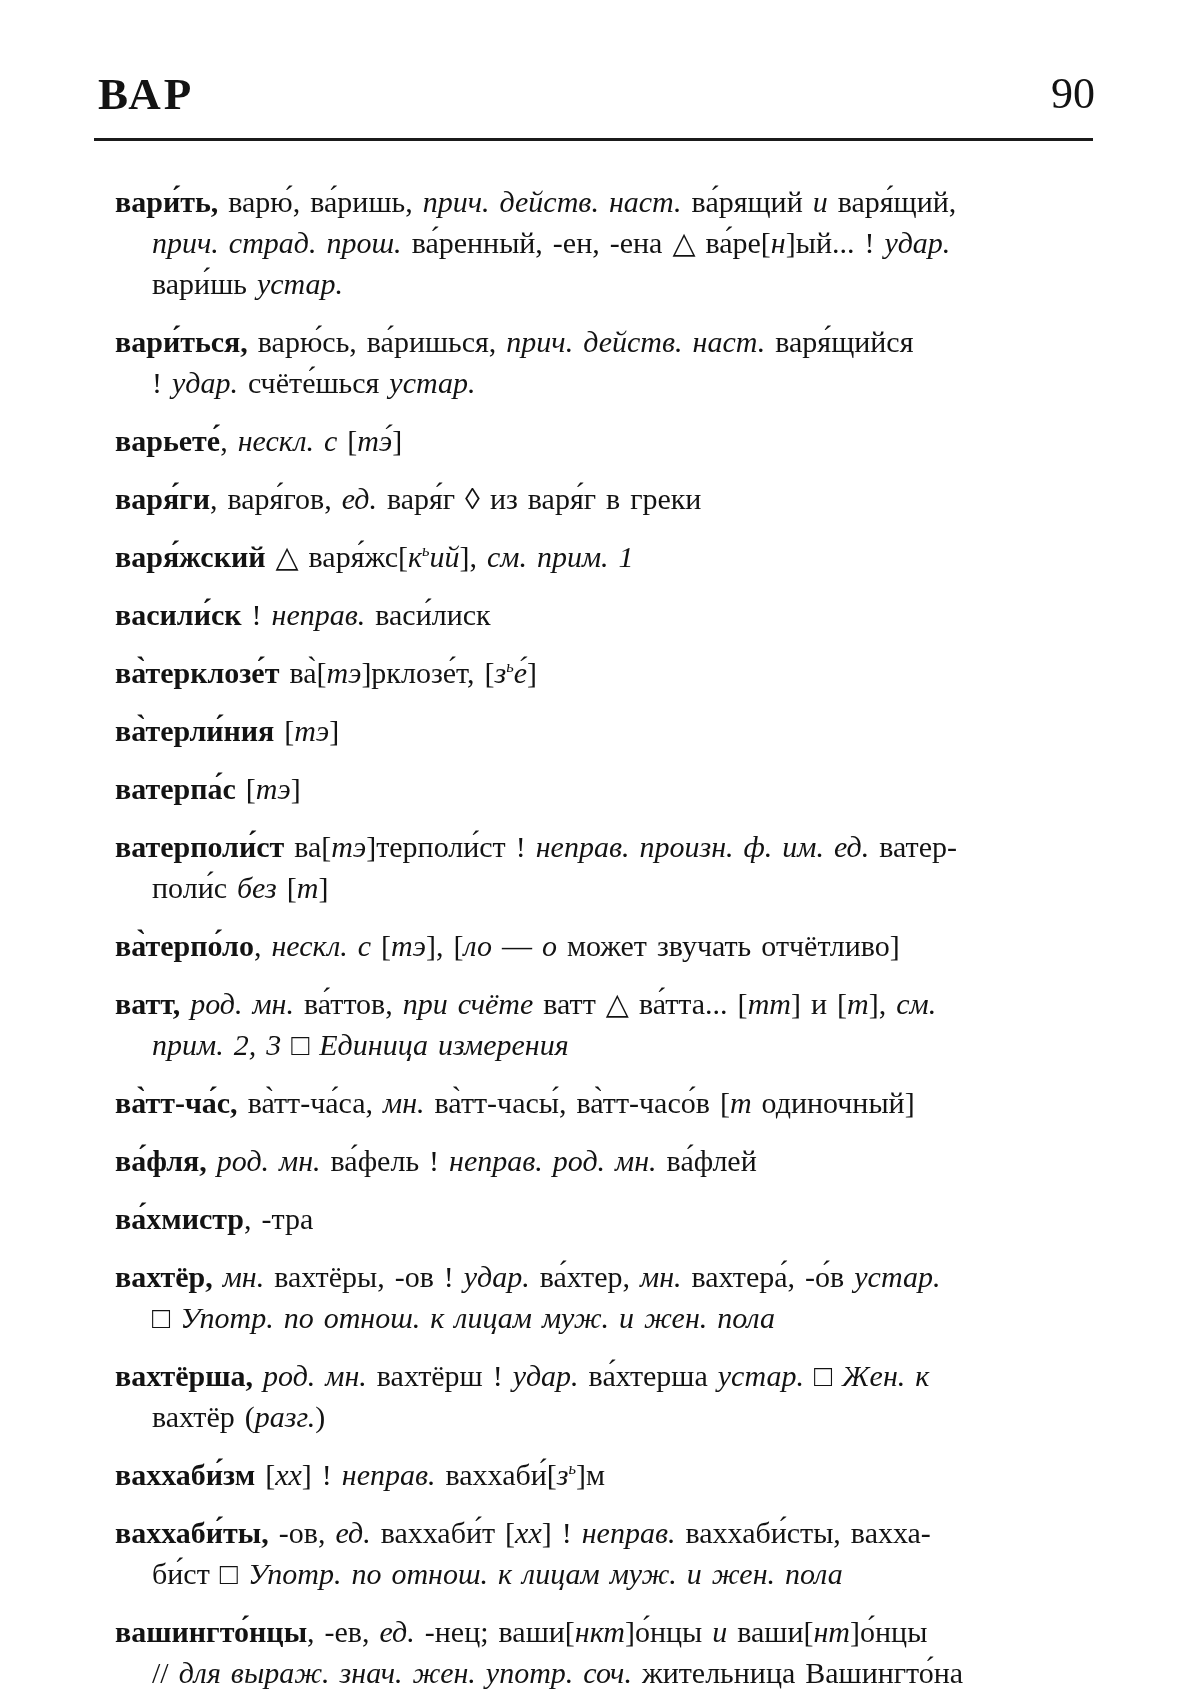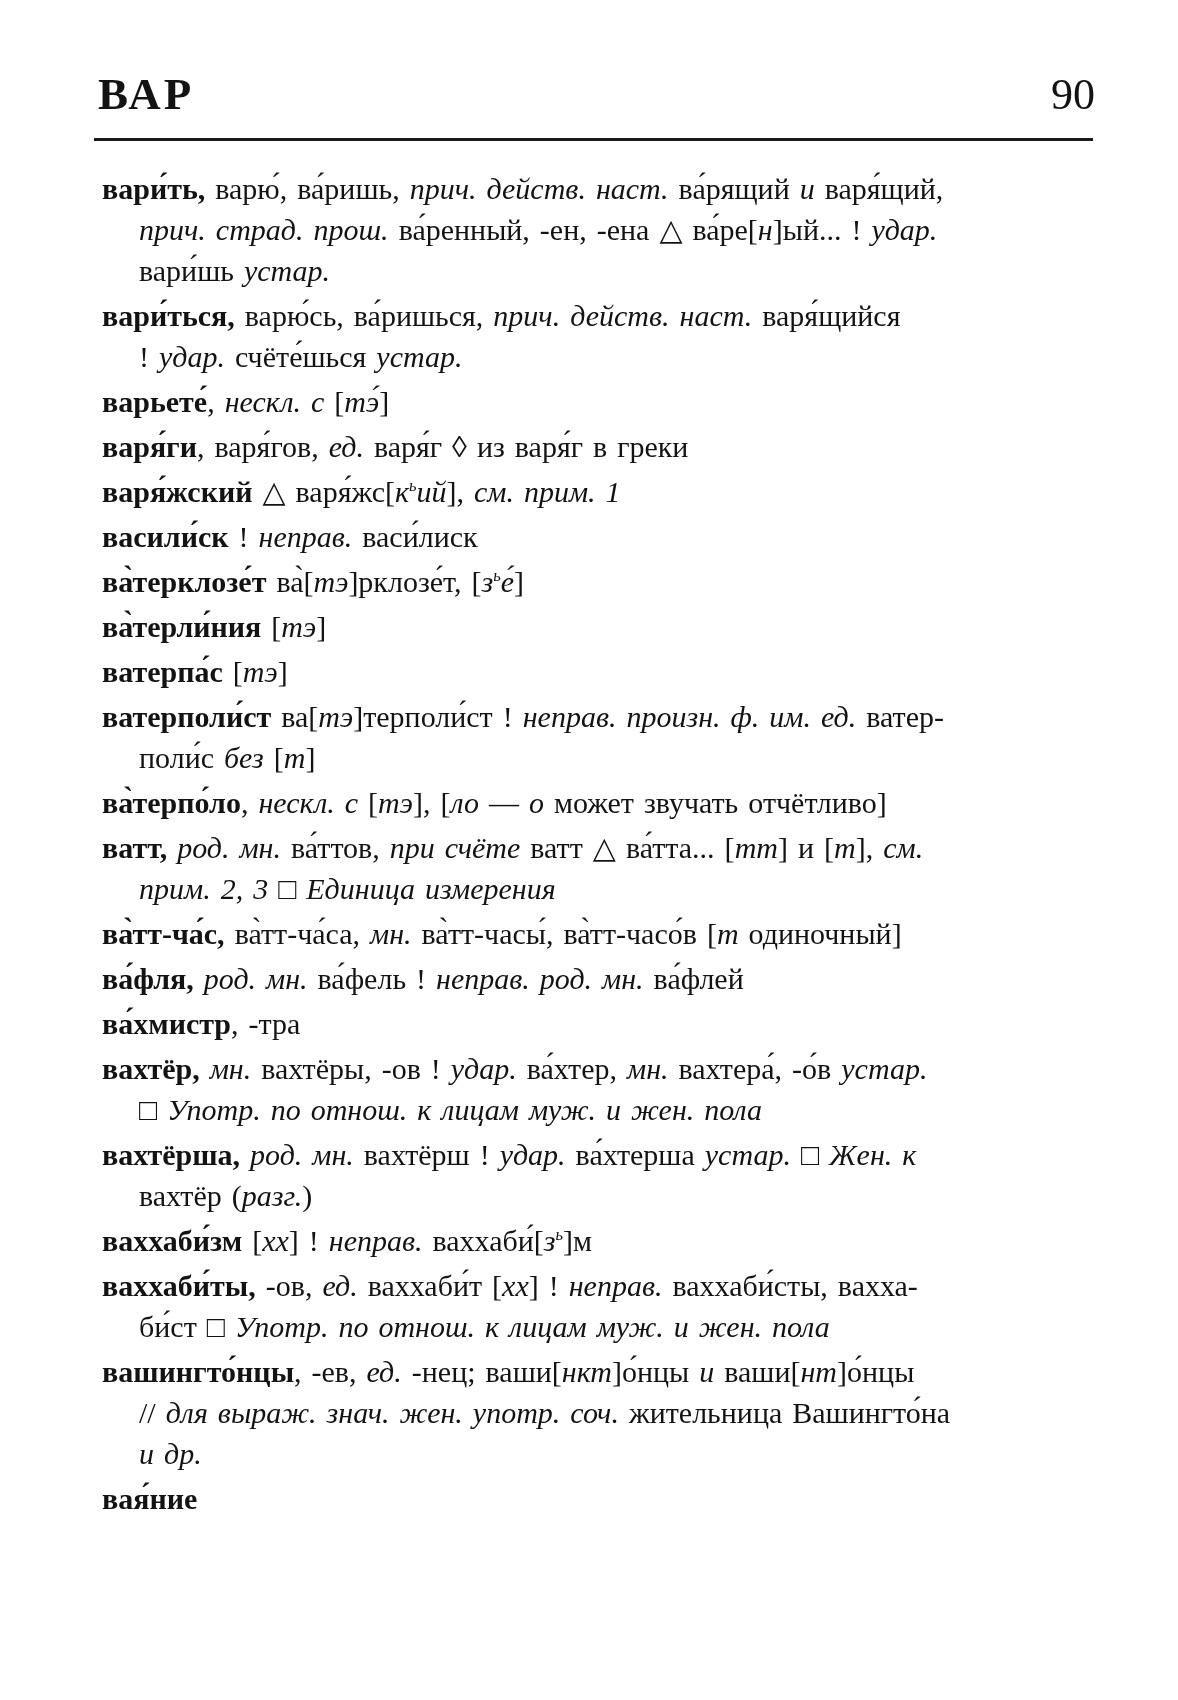--- a/index.html
+++ b/index.html
@@ -7,38 +7,38 @@
     width: 1178px; height: 1700px;
     background: #ffffff;
     position: relative;
     font-family: "Liberation Serif", "DejaVu Serif", serif;
     color: #131313;
     overflow: hidden;
   }
   .page-header {
     position: absolute;
     left: 98px; top: 68px; width: 997px;
-    display: flex; justify-content: space-between; align-items: center;
+    display: flex; justify-content: space-between; align-items: flex-start;
   }
   .section-word {
     font-size: 45px; font-weight: bold; letter-spacing: 3px;
     font-family: "Liberation Serif", "DejaVu Serif", serif;
   }
   .page-number { font-size: 44px; }
   .header-rule {
     position: absolute;
     left: 94px; top: 138px; width: 999px; height: 3px;
     background: #1b1b1b;
   }
   .entries {
     position: absolute;
     left: 98px; top: 164px; width: 1030px;
   }
   .entry {
-    margin: 4px;
+    margin: 17px;
     padding-left: 37px;
     text-indent: -37px;
     font-size: 30px;
     line-height: 41px;
     white-space: nowrap;
     word-spacing: 2.5px;
   }
   .b { font-weight: bold; }
   .i { font-style: italic; }
   .sup {

